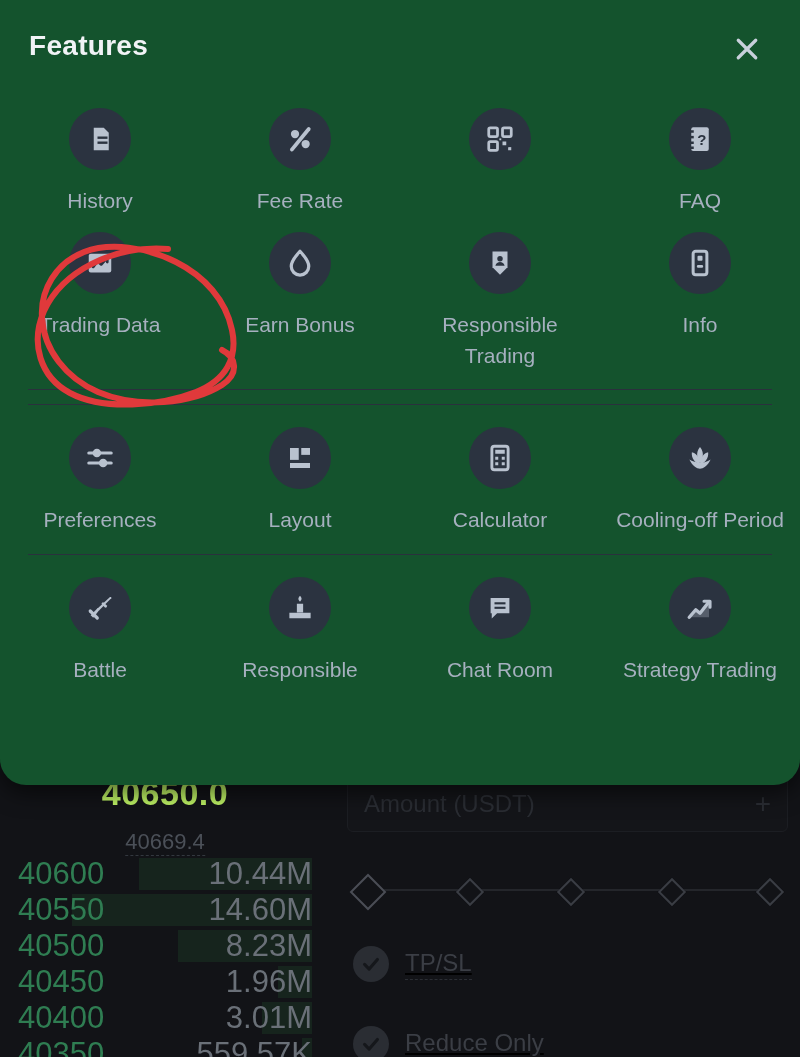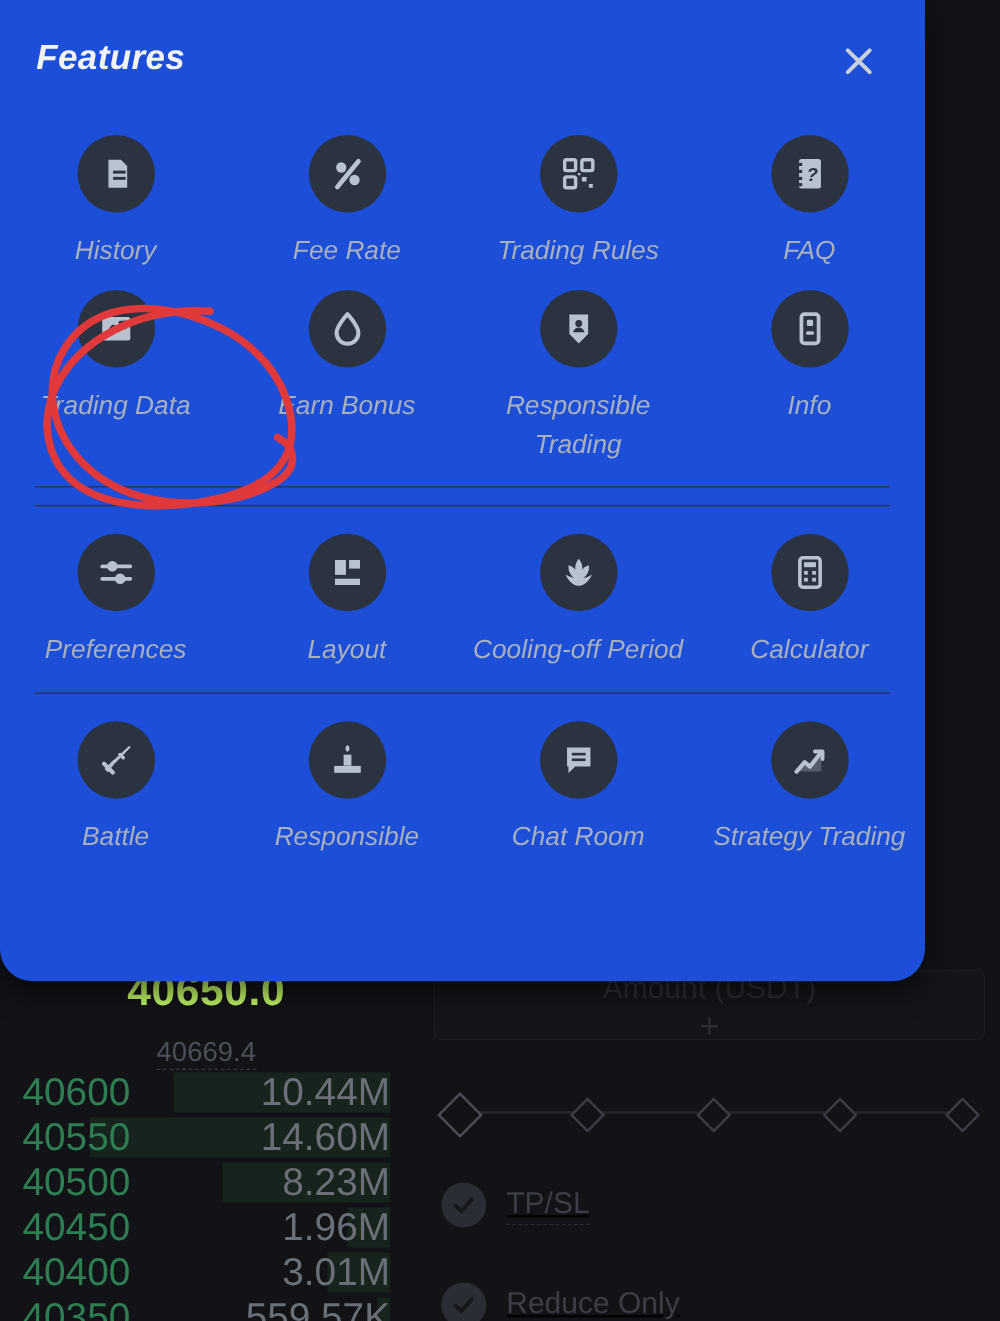--- a/index.html
+++ b/index.html
@@ -31,21 +31,21 @@
     position:absolute;right:18px;top:2px;bottom:2px;
     background:#16241d;z-index:0;
   }
   .ob-price{color:#2f7d52;z-index:1;}
   .ob-amt{color:#6a7078;z-index:1;}
 
   .bg-right{position:absolute;left:335px;top:770px;width:465px;}
   .amt-field{
     margin:6px 12px 0 12px;height:54px;border:1px solid #1c1e23;border-radius:6px;
     display:flex;align-items:center;justify-content:space-between;
-    padding:0 16px;background:#141519;flex-direction:column;
+    padding:0 16px;background:#141519;
   }
   .amt-label{font-size:24px;color:#2a2d33;}
   .amt-plus{font-size:28px;color:#2a2d33;}
   .slider-wrap{margin:46px 18px 0 18px;position:relative;height:24px;}
   .slider-line{position:absolute;left:10px;right:10px;top:11px;height:2px;background:#24262b;}
   .slider-dot{
     position:absolute;top:4px;width:16px;height:16px;
     background:#121317;border:2px solid #3a3d44;transform:rotate(45deg);
   }
   .slider-dot.first{top:1px;width:22px;height:22px;border-color:#4a4d55;}
@@ -54,26 +54,25 @@
     width:36px;height:36px;border-radius:50%;background:#2a2d33;
     display:flex;align-items:center;justify-content:center;
   }
   .chk-mark svg{width:22px;height:22px;}
   .chk-label{
     font-size:24px;color:#3b3e45;border-bottom:1px dashed #2b2e34;padding-bottom:2px;
   }
 
   
   #features-sheet{
-    position:absolute;left:0;top:0;width:740px;height:785px;
-    background:#1d4ed8;
+    position:absolute;left:0;top:0;width:800px;height:785px;
+    background:#14532d;
     border-bottom-left-radius:26px;border-bottom-right-radius:26px;
     box-shadow:0 8px 22px rgba(0,0,0,.55);
     z-index:5;
-    font-style:italic;
   }
   .sheet-header{
     position:relative;height:96px;
   }
   .sheet-title{
     position:absolute;left:29px;top:30px;
     font-size:28px;font-weight:700;color:#f1f3f6;letter-spacing:.3px;
   }
   .sheet-close{
     position:absolute;right:30px;top:26px;width:46px;height:46px;
@@ -214,21 +213,20 @@
           <div class="cell-icon">
             <svg viewBox="0 0 24 24">
               <rect x="3" y="3" width="7" height="7" rx="1.2" fill="none" stroke="#b9c2cf" stroke-width="2.2"></rect>
               <rect x="14" y="3" width="7" height="7" rx="1.2" fill="none" stroke="#b9c2cf" stroke-width="2.2"></rect>
               <rect x="3" y="14" width="7" height="7" rx="1.2" fill="none" stroke="#b9c2cf" stroke-width="2.2"></rect>
               <path d="M14 14h3v3h-3z" fill="#b9c2cf"></path>
               <path d="M18.5 18.5h2.5v2.5h-2.5z" fill="#b9c2cf"></path>
               <path d="M11.5 11.5h1.5v1.5h-1.5z" fill="#b9c2cf"></path>
             </svg>
           </div>
-          <div class="cell-label">Trading Rules</div>
         </div>
         <div class="cell">
           <div class="cell-icon">
             <svg viewBox="0 0 24 24">
               <rect x="5" y="2.5" width="14" height="19" rx="1.6" fill="#b9c2cf"></rect>
               <rect x="4" y="5" width="3" height="2" fill="#2b3340"></rect>
               <rect x="4" y="9.5" width="3" height="2" fill="#2b3340"></rect>
               <rect x="4" y="14" width="3" height="2" fill="#2b3340"></rect>
               <rect x="4" y="18" width="3" height="2" fill="#2b3340"></rect>
               <text x="13.5" y="16.5" font-size="12" font-weight="bold" fill="#2b3340" text-anchor="middle" font-family="Liberation Sans">?</text>
@@ -296,40 +294,40 @@
               <rect x="4" y="4" width="7" height="9.5" fill="#b9c2cf"></rect>
               <rect x="13" y="4" width="7" height="5.5" fill="#b9c2cf"></rect>
               <rect x="4" y="16" width="16" height="4" fill="#b9c2cf"></rect>
             </svg>
           </div>
           <div class="cell-label">Layout</div>
         </div>
         <div class="cell">
           <div class="cell-icon">
             <svg viewBox="0 0 24 24">
-              <path d="M12 3.2c2 2.4 2.6 5 2.2 7.7-.4 2.5-1.4 4.2-2.2 5.3-.8-1.1-1.8-2.8-2.2-5.3C9.4 8.2 10 5.6 12 3.2z" fill="#b9c2cf"></path>
-              <path d="M5.5 7.4c2.6.7 4.2 2.3 5.1 4.2 1 2.1 1.2 3.9 1.1 5.1-1.2-.3-3-1.1-4.4-2.8-1.6-2-2.1-4.3-1.8-6.5z" fill="#b9c2cf"></path>
-              <path d="M18.5 7.4c-2.6.7-4.2 2.3-5.1 4.2-1 2.1-1.2 3.9-1.1 5.1 1.2-.3 3-1.1 4.4-2.8 1.6-2 2.1-4.3 1.8-6.5z" fill="#b9c2cf"></path>
-              <path d="M3.5 13.2c2.4 5.4 6 7.3 8.5 7.3s6.1-1.9 8.5-7.3c-1.8 1.3-3.4 1.9-4.9 2.1-2 .3-4 .3-5.4.2-2.1-.2-4.2-.9-6.7-2.3z" fill="#b9c2cf"></path>
-            </svg>
-          </div>
-          <div class="cell-label">Cooling-off Period</div>
-        </div>
-        <div class="cell">
-          <div class="cell-icon">
-            <svg viewBox="0 0 24 24">
               <rect x="5.5" y="2.6" width="13" height="18.8" rx="2" fill="none" stroke="#b9c2cf" stroke-width="2.3"></rect>
               <rect x="8.2" y="5.4" width="7.6" height="3.2" fill="#b9c2cf"></rect>
               <rect x="8.2" y="11" width="2.4" height="2.4" fill="#b9c2cf"></rect>
               <rect x="13.4" y="11" width="2.4" height="2.4" fill="#b9c2cf"></rect>
               <rect x="8.2" y="15.4" width="2.4" height="2.4" fill="#b9c2cf"></rect>
               <rect x="13.4" y="15.4" width="2.4" height="2.4" fill="#b9c2cf"></rect>
             </svg>
           </div>
           <div class="cell-label">Calculator</div>
+        </div>
+        <div class="cell">
+          <div class="cell-icon">
+            <svg viewBox="0 0 24 24">
+              <path d="M12 3.2c2 2.4 2.6 5 2.2 7.7-.4 2.5-1.4 4.2-2.2 5.3-.8-1.1-1.8-2.8-2.2-5.3C9.4 8.2 10 5.6 12 3.2z" fill="#b9c2cf"></path>
+              <path d="M5.5 7.4c2.6.7 4.2 2.3 5.1 4.2 1 2.1 1.2 3.9 1.1 5.1-1.2-.3-3-1.1-4.4-2.8-1.6-2-2.1-4.3-1.8-6.5z" fill="#b9c2cf"></path>
+              <path d="M18.5 7.4c-2.6.7-4.2 2.3-5.1 4.2-1 2.1-1.2 3.9-1.1 5.1 1.2-.3 3-1.1 4.4-2.8 1.6-2 2.1-4.3 1.8-6.5z" fill="#b9c2cf"></path>
+              <path d="M3.5 13.2c2.4 5.4 6 7.3 8.5 7.3s6.1-1.9 8.5-7.3c-1.8 1.3-3.4 1.9-4.9 2.1-2 .3-4 .3-5.4.2-2.1-.2-4.2-.9-6.7-2.3z" fill="#b9c2cf"></path>
+            </svg>
+          </div>
+          <div class="cell-label">Cooling-off Period</div>
         </div>
       </div>
       <div class="divider"></div>
       <div class="grid grid-row">
         <div class="cell">
           <div class="cell-icon">
             <svg viewBox="0 0 24 24">
               <path d="M20 3.2 L21 3.2 L21 4.2 L11.2 14 L9.8 12.6 Z" fill="#b9c2cf"></path>
               <path d="M11.6 13.4 L10.2 12 L4.5 17.7 L6.6 19.8 Z" fill="#b9c2cf"></path>
               <path d="M4.2 14.4 L9.8 20" stroke="#b9c2cf" stroke-width="2.6" stroke-linecap="round"></path>

